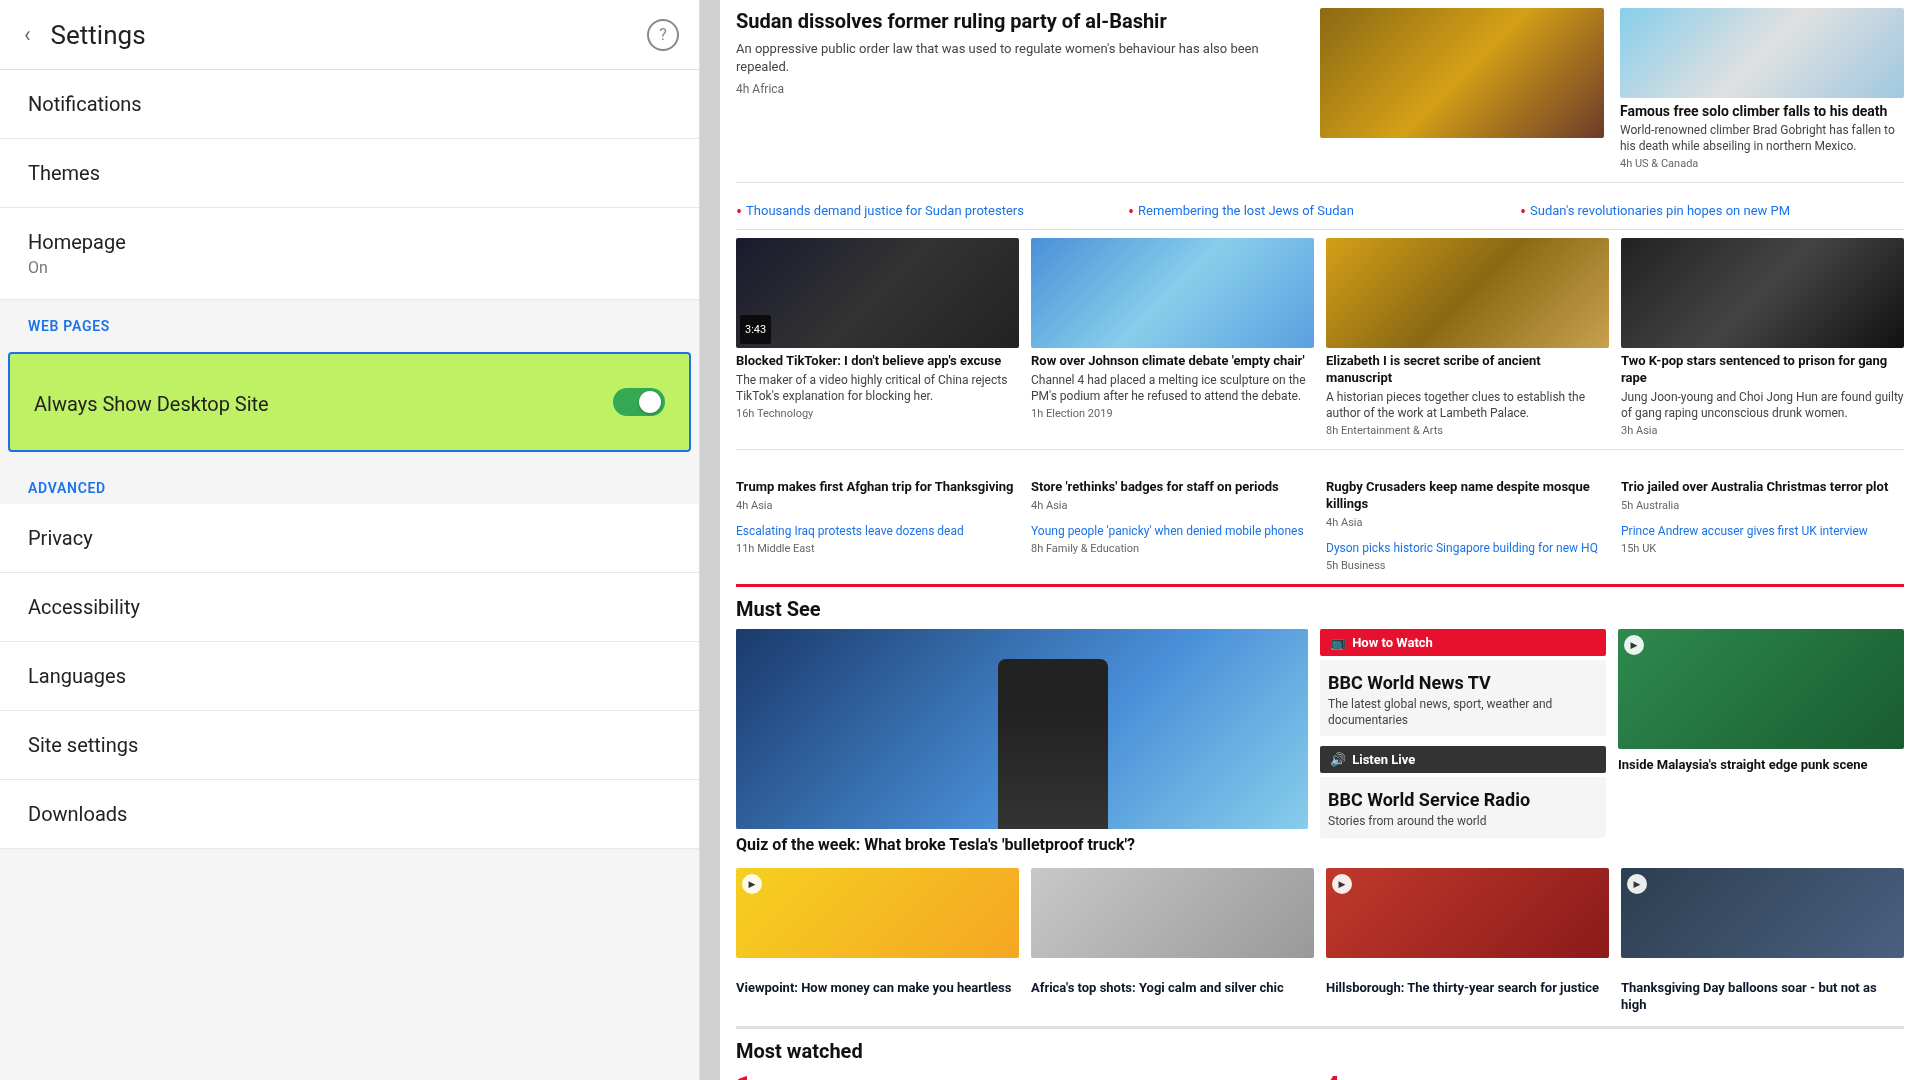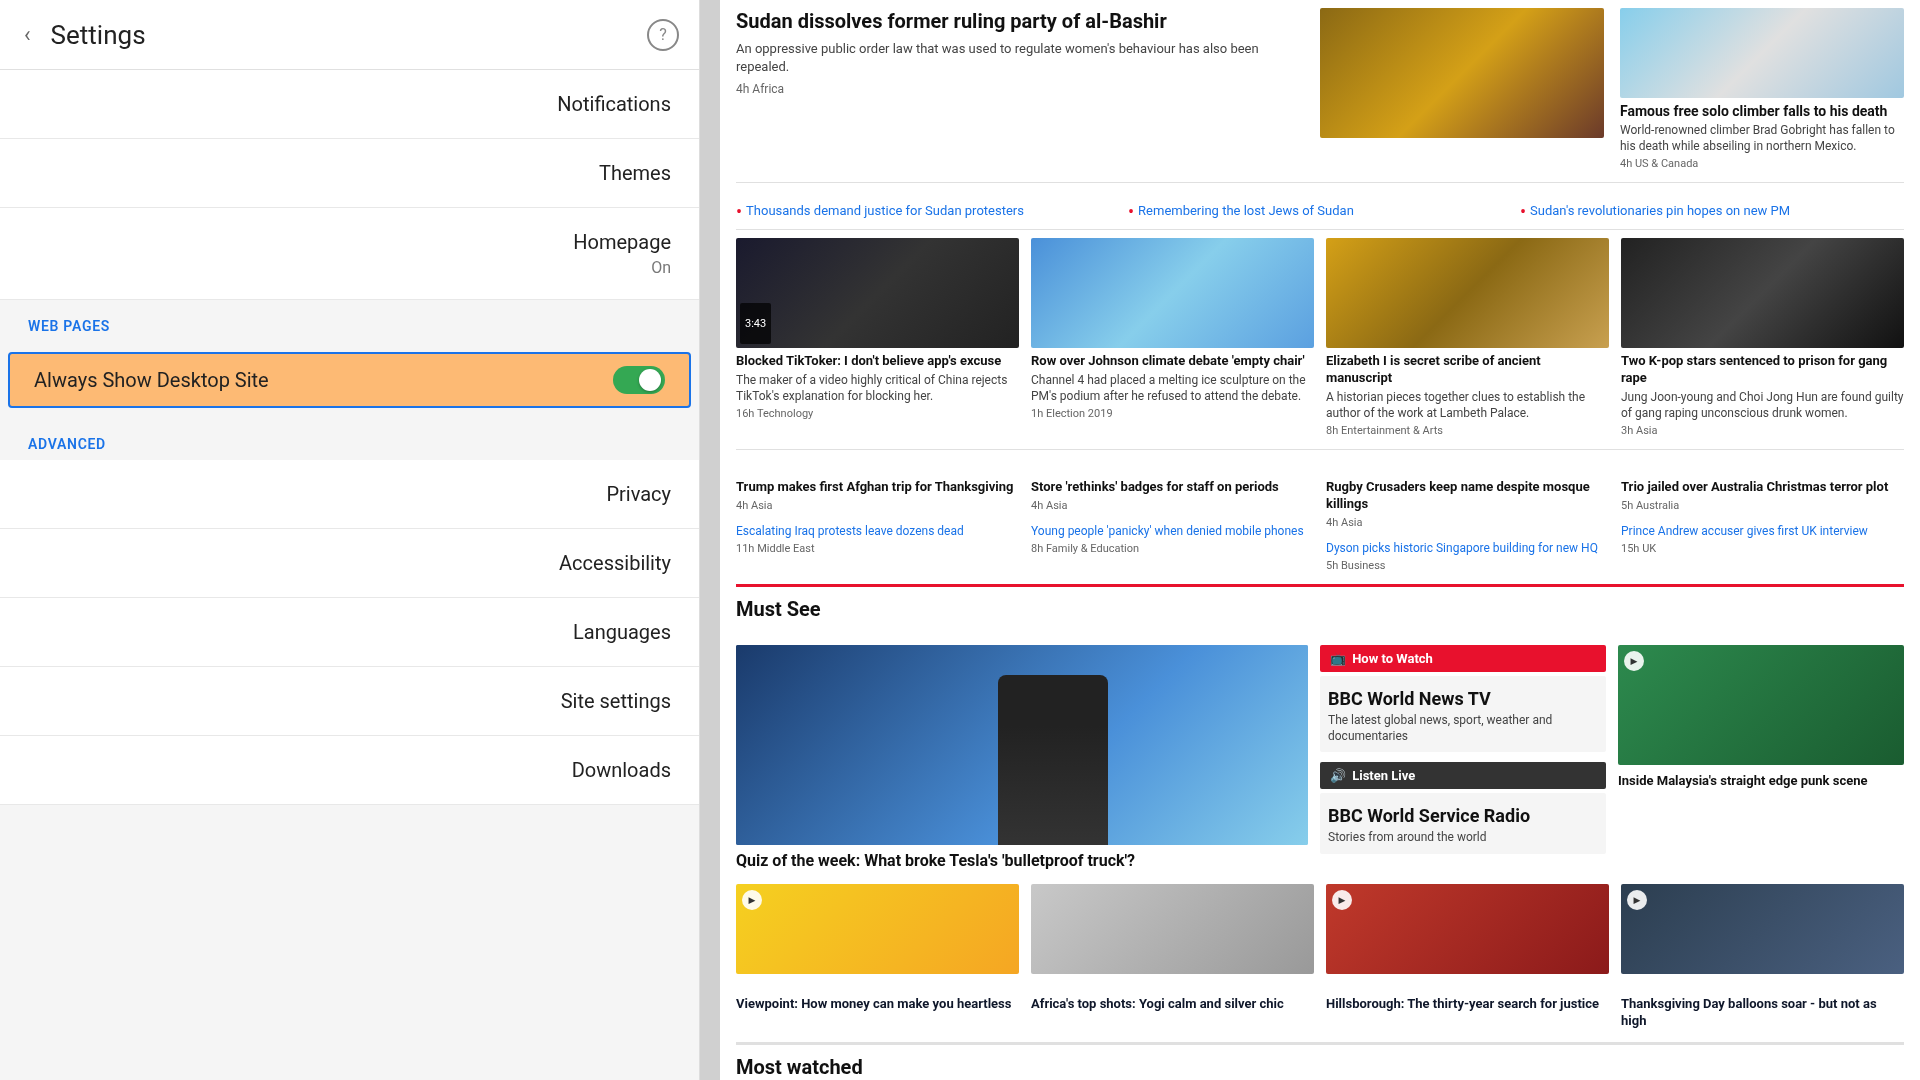--- a/index.html
+++ b/index.html
@@ -61,21 +61,20 @@
     .settings-content {
       overflow-y: auto;
       flex: 1;
     }
 
     .settings-item {
       background: #fff;
       padding: 22px 28px;
       border-bottom: 1px solid #e8e8e8;
       cursor: pointer;
-      text-align: right;
     }
 
     .settings-item-title {
       font-size: 20px;
       color: #222;
       font-weight: 400;
     }
 
     .settings-item-subtitle {
       font-size: 16px;
@@ -86,28 +85,28 @@
     .section-label {
       padding: 18px 28px 8px;
       font-size: 14px;
       font-weight: 600;
       color: #1a73e8;
       letter-spacing: 0.05em;
       background: #f5f5f5;
     }
 
     .highlighted-item {
-      background: #fdba74;
+      background: #bef264;
       border: 2.5px solid #1a73e8;
       margin: 2px 4px;
       border-radius: 4px;
       display: flex;
-      align-items: center;
+      align-items: flex-end;
       justify-content: space-between;
-      padding: 12px 24px;
+      padding: 34px 24px;
     }
 
     .toggle-switch {
       width: 52px;
       height: 28px;
       background: #34a853;
       border-radius: 14px;
       position: relative;
       cursor: pointer;
       flex-shrink: 0;
@@ -254,21 +253,21 @@
       overflow: hidden;
     }
 
     .video-badge {
       position: absolute;
       bottom: 4px;
       left: 4px;
       background: rgba(0,0,0,0.7);
       color: #fff;
       font-size: 11px;
-      padding: 14px 5px;
+      padding: 8px 5px;
       border-radius: 2px;
     }
 
     .article-card h3 {
       font-size: 13px;
       font-weight: 700;
       color: #111;
       margin-top: 5px;
       line-height: 1.3;
     }
@@ -290,21 +289,21 @@
       font-size: 12px;
       color: #1a73e8;
       text-decoration: none;
     }
 
     
     .section-heading {
       font-size: 20px;
       font-weight: 700;
       color: #111;
-      padding: 10px 0 24px;
+      padding: 10px 0 8px;
       border-top: 3px solid #e8112d;
       margin-top: 8px;
     }
 
     .must-see-grid {
       display: grid;
       grid-template-columns: 2fr 1fr 1fr;
       gap: 12px;
       margin-bottom: 12px;
     }

